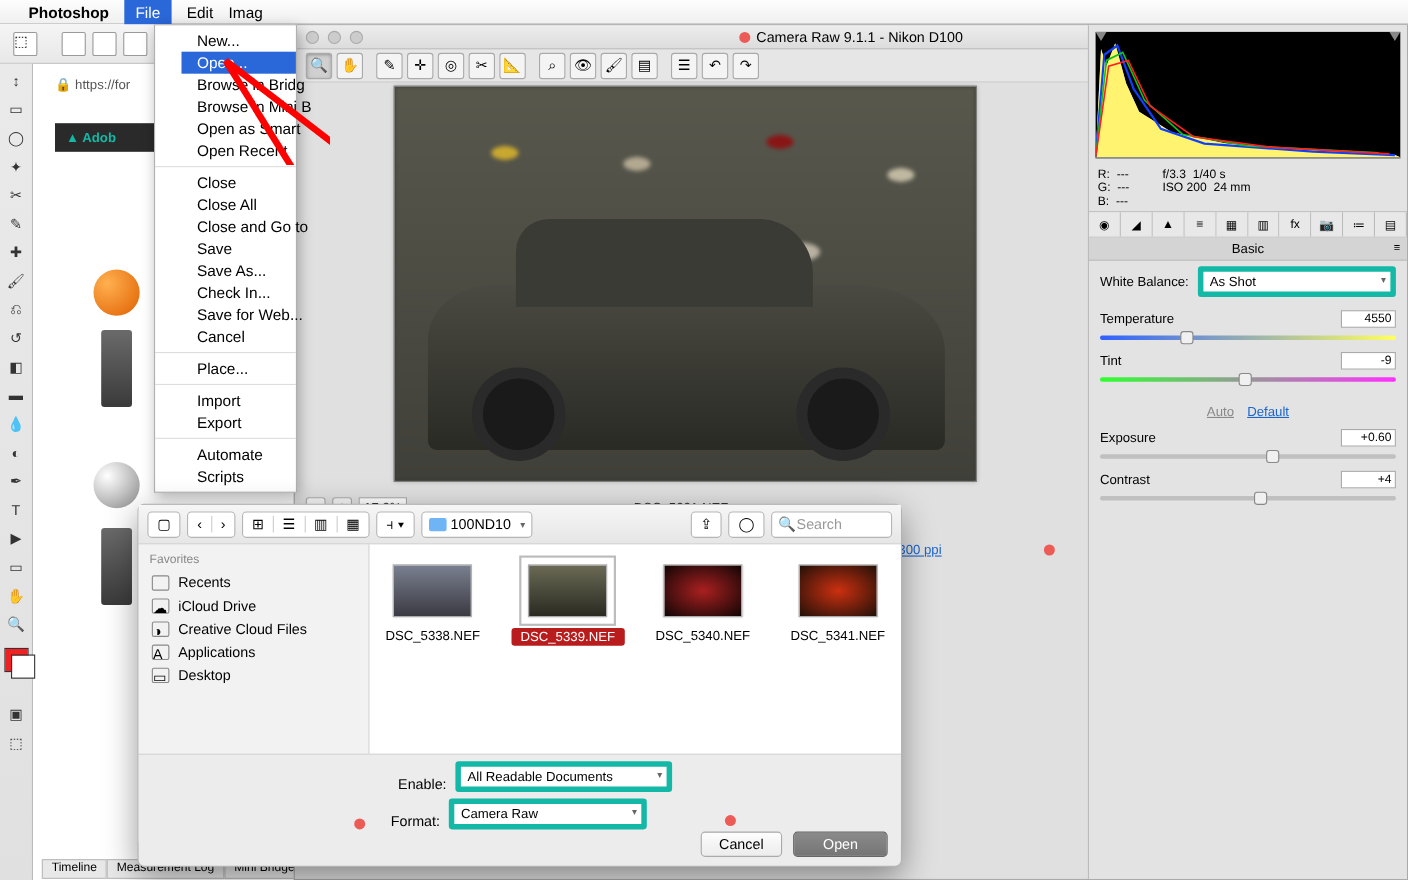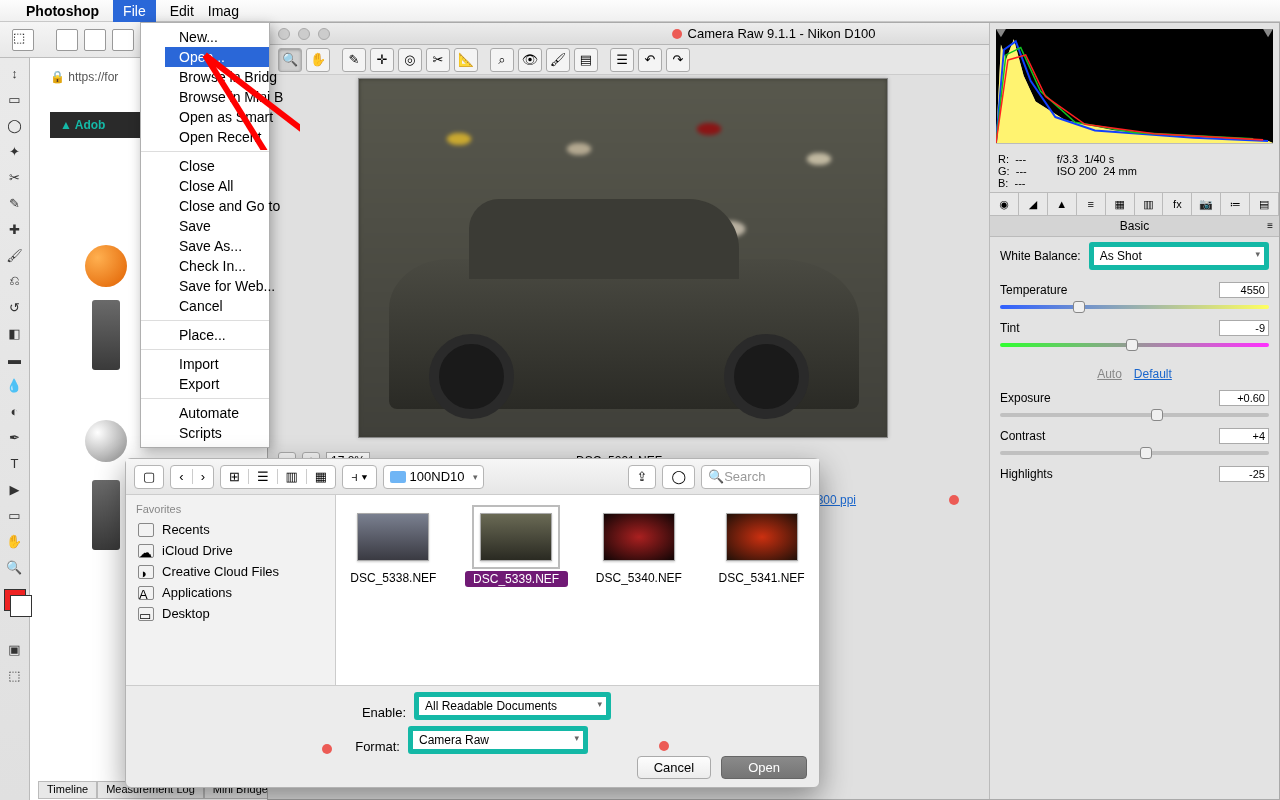--- a/index.html
+++ b/index.html
@@ -109,21 +109,21 @@
 .finder-body { display:flex; height:190px; }
 .favs { width:210px; border-right:1px solid #ccc; padding:8px 10px; background:#f2f2f2; }
 .favs h4 { font-size:11px; color:#888; font-weight:500; margin-bottom:4px; }
 .favs .fi { display:flex; align-items:center; gap:8px; padding:3px 2px; font-size:13px; }
 .favs .ico { width:16px; height:14px; border:1px solid #888; border-radius:2px; }
 
 .files { flex:1; background:#fff; display:flex; padding:18px 6px; gap:20px; overflow:hidden; }
 .file { width:110px; text-align:center; font-size:12px; }
 .file .thumb { width:72px; height:48px; margin:0 auto 10px; border:1px solid #aaa; background:#333; padding:3px; background-clip:content-box; box-shadow:0 1px 2px rgba(0,0,0,.2); }
 .file.selected .thumb { outline:2px solid #bcbcbc; outline-offset:6px; background-color:#d6d6d6; }
-.file.selected .name { background:#701a75; color:#fff; border-radius:3px; padding:1px 3px; }
+.file.selected .name { background:#b91c1c; color:#fff; border-radius:3px; padding:1px 3px; }
 
 .finder-opts { padding:6px 20px; border-top:1px solid #ccc; background:#ececec; }
 .optrow { display:flex; align-items:flex-end; gap:8px; margin-bottom:6px; justify-content:flex-start; padding-left:200px; }
 .optrow label { width:60px; text-align:right; }
 
 .finder-foot { position:absolute; bottom:8px; right:12px; display:flex; gap:10px; }
 
 
 .arrows { position:absolute; inset:0; z-index:50; pointer-events:none; }
 
@@ -321,24 +321,20 @@
           <div class="thumb" style="left:56%"></div>
         </div>
       <div class="ctrl-row">
           <span>Contrast</span>
           <span class="val">+4</span>
         </div>
       <div class="slider">
           <div class="track"></div>
           <div class="thumb" style="left:52%"></div>
         </div>
-      <div class="ctrl-row">
-          <span>Highlights</span>
-          <span class="val">-25</span>
-        </div>
     </div>
   </div>
 </div>
 
 <div class="filemenu">
   <div class="mi">New...</div>
   <div class="mi sel">Open...</div>
   <div class="mi">Browse in Bridg</div>
   <div class="mi">Browse in Mini B</div>
   <div class="mi">Open as Smart</div>

